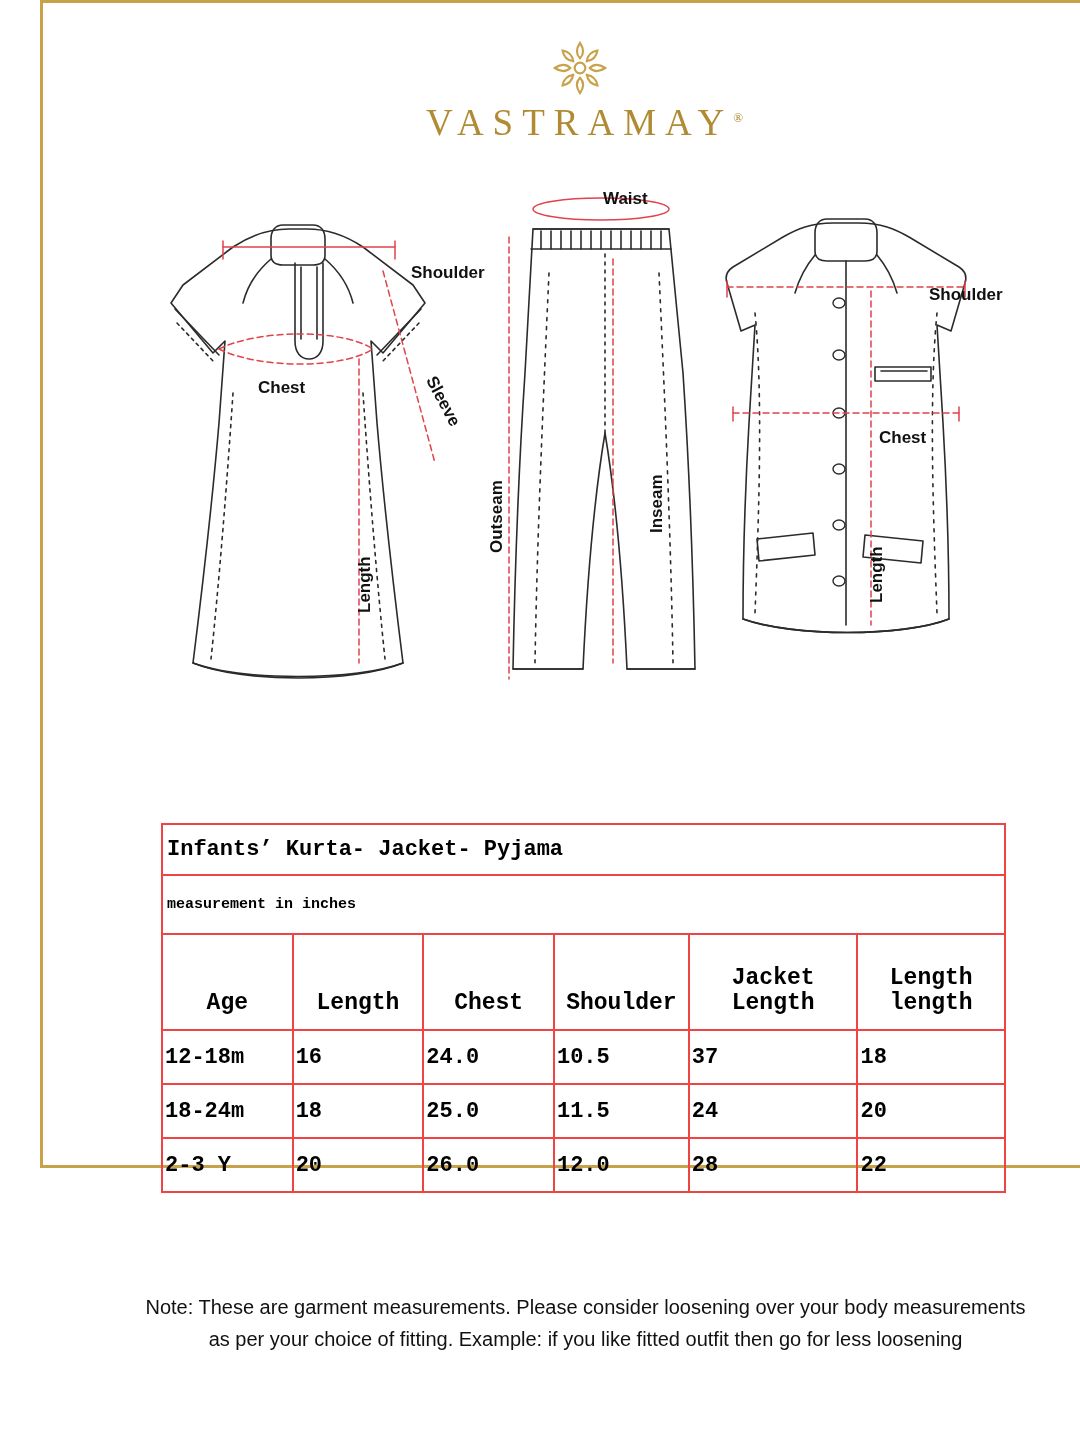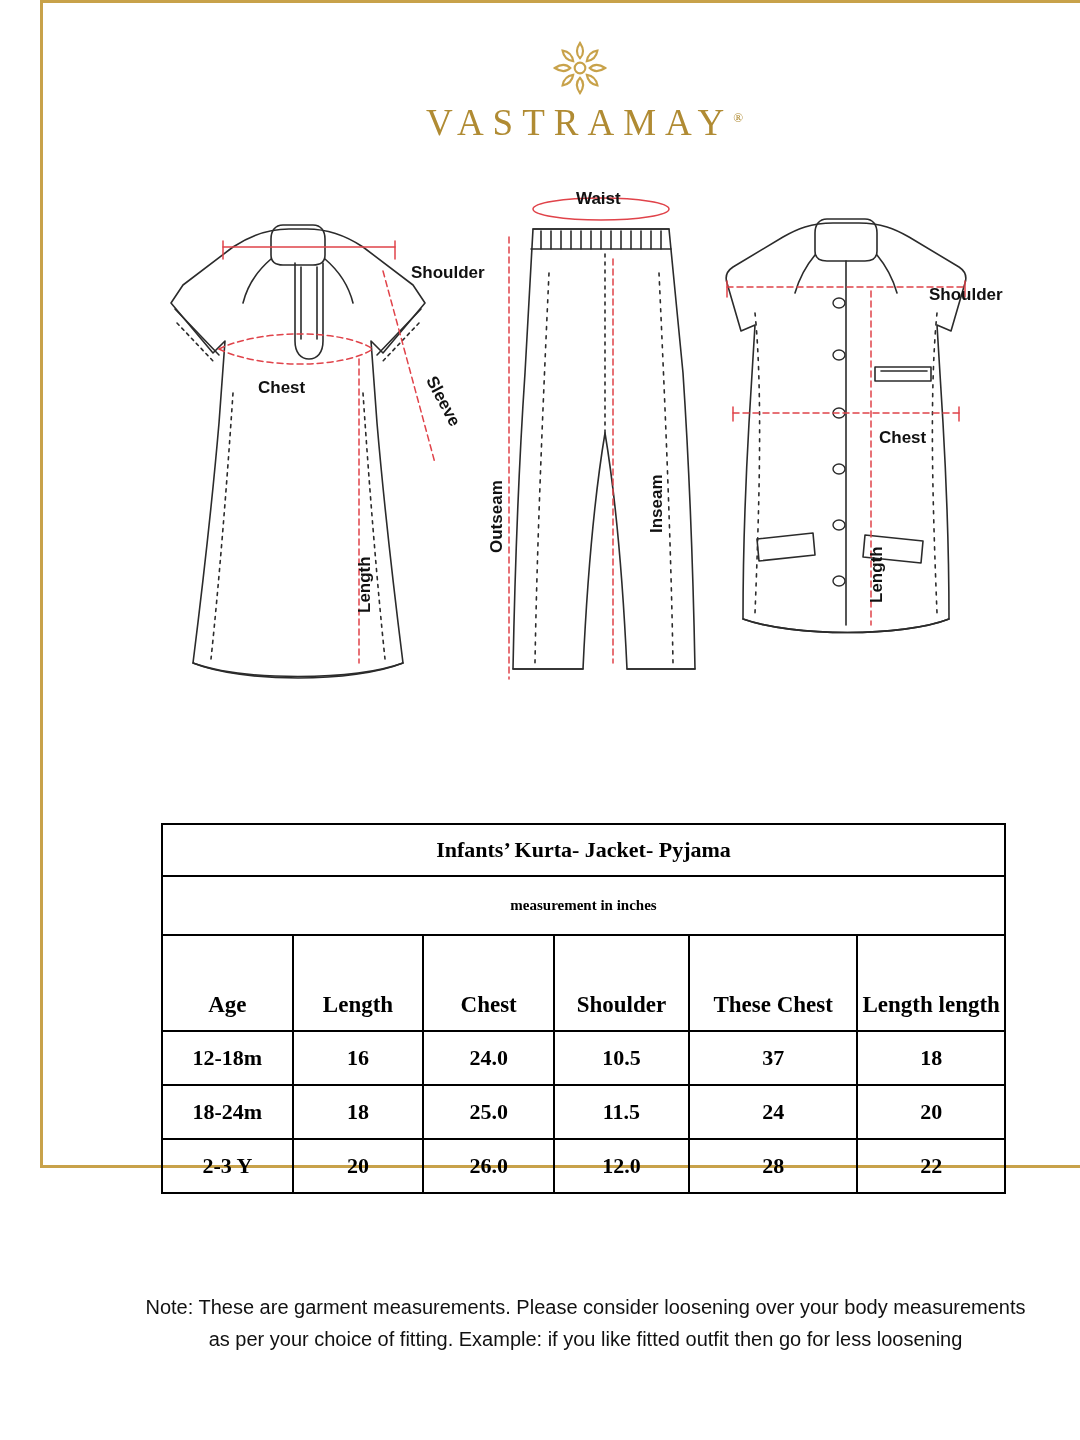--- a/index.html
+++ b/index.html
@@ -81,23 +81,22 @@
     top: 820px;
     left: 118px;
     width: 845px;
   }
   table.size-table {
     border-collapse: collapse;
     width: 100%;
     table-layout: fixed;
   }
   table.size-table td, table.size-table th {
-    border: 2px solid #000000;
-    text-align: center;
-    font-family: Liberation Serif, serif;
+    border: 2px solid #ef4444;
+    font-family: Liberation Mono, monospace;
     color: #000;
   }
   .tbl-title td {
     font-size: 22px;
     font-weight: 700;
     padding: 12px 4px;
   }
   .tbl-sub td {
     font-size: 15px;
     font-weight: 700;
@@ -277,21 +276,21 @@
           <path d="M828 128 L828 462" stroke-dasharray="6 4"></path>
         </g>
       </g>
     </svg>
 
     <span class="lbl" style="left:368px; top:100px;">Shoulder</span>
     <span class="lbl" style="left:215px; top:215px;">Chest</span>
     <span class="lbl rot-diag" style="left:396px; top:210px;">Sleeve</span>
     <span class="lbl rot-90" style="left:312px; top:450px;">Length</span>
 
-    <span class="lbl" style="left:533px; top:26px;">Waist</span>
+    <span class="lbl" style="left:560px; top:26px;">Waist</span>
     <span class="lbl rot-90" style="left:444px; top:390px;">Outseam</span>
     <span class="lbl rot-90" style="left:604px; top:370px;">Inseam</span>
 
     <span class="lbl" style="left:886px; top:122px;">Shoulder</span>
     <span class="lbl" style="left:836px; top:265px;">Chest</span>
     <span class="lbl rot-90" style="left:824px; top:440px;">Length</span>
   </div>
 
   <div class="size-table-wrap">
     <table class="size-table">
@@ -308,21 +307,21 @@
           <td colspan="6">Infants’ Kurta- Jacket- Pyjama</td>
         </tr>
         <tr class="tbl-sub">
           <td colspan="6">measurement in inches</td>
         </tr>
         <tr class="tbl-head">
           <th>Age</th>
           <th>Length</th>
           <th>Chest</th>
           <th>Shoulder</th>
-          <th>These  Chest</th>
+          <th>Jacket  Length</th>
           <th>Length length</th>
         </tr>
         <tr class="tbl-body">
           <td>12-18m</td>
           <td>16</td>
           <td>24.0</td>
           <td>10.5</td>
           <td>37</td>
           <td>18</td>
         </tr>

